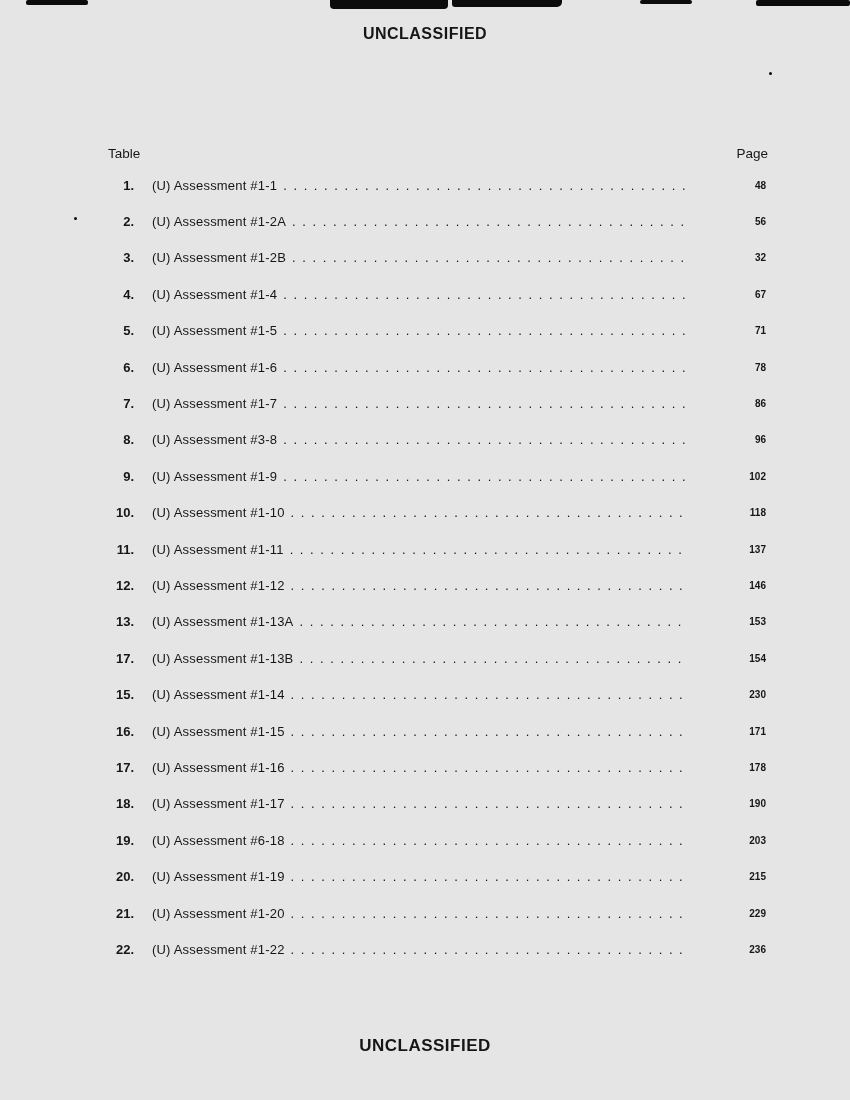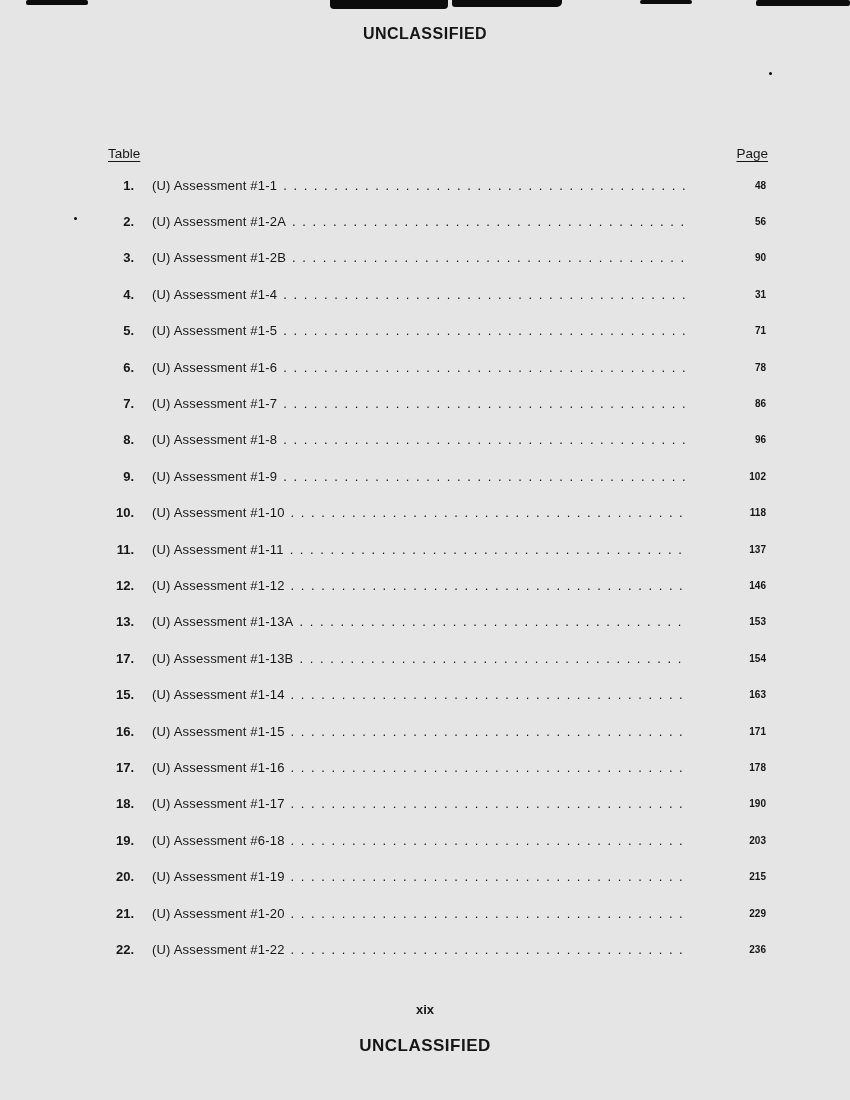--- a/index.html
+++ b/index.html
@@ -52,21 +52,20 @@
   .col-header {
     position: absolute;
     top: 146px;
     left: 108px;
     width: 660px;
     display: flex;
     justify-content: space-between;
     font-size: 13.5px;
   }
   .col-header .col-label {
-    text-decoration: underline;
     text-underline-offset: 3px;
   }
   .toc-list {
     position: absolute;
     top: 167px;
     left: 108px;
     width: 658px;
   }
   .toc-row {
     display: flex;
@@ -156,28 +155,28 @@
     <span class="toc-num">2.</span>
     <span class="toc-label">(U)  Assessment #1-2A</span>
     <span class="toc-dots">. . . . . . . . . . . . . . . . . . . . . . . . . . . . . . . . . . . . . . . . . . . . . . . . . . . . . . . . . . . . . . . . . . . . . . . . . . . . . . . . . . . . . . . . . . . . . . . . . . . . . . . . . . . . . . . . . . . . . . . . . . . . . . . . . . . . . . . . . . . . . . . . . . . . . . . . . . . . . . . . </span>
     <span class="toc-page">56</span>
   </div>
 
   <div class="toc-row">
     <span class="toc-num">3.</span>
     <span class="toc-label">(U)  Assessment #1-2B</span>
     <span class="toc-dots">. . . . . . . . . . . . . . . . . . . . . . . . . . . . . . . . . . . . . . . . . . . . . . . . . . . . . . . . . . . . . . . . . . . . . . . . . . . . . . . . . . . . . . . . . . . . . . . . . . . . . . . . . . . . . . . . . . . . . . . . . . . . . . . . . . . . . . . . . . . . . . . . . . . . . . . . . . . . . . . . </span>
-    <span class="toc-page">90</span>
+    <span class="toc-page">32</span>
   </div>
 
   <div class="toc-row">
     <span class="toc-num">4.</span>
     <span class="toc-label">(U)  Assessment #1-4</span>
     <span class="toc-dots">. . . . . . . . . . . . . . . . . . . . . . . . . . . . . . . . . . . . . . . . . . . . . . . . . . . . . . . . . . . . . . . . . . . . . . . . . . . . . . . . . . . . . . . . . . . . . . . . . . . . . . . . . . . . . . . . . . . . . . . . . . . . . . . . . . . . . . . . . . . . . . . . . . . . . . . . . . . . . . . . </span>
-    <span class="toc-page">31</span>
+    <span class="toc-page">67</span>
   </div>
 
   <div class="toc-row">
     <span class="toc-num">5.</span>
     <span class="toc-label">(U)  Assessment #1-5</span>
     <span class="toc-dots">. . . . . . . . . . . . . . . . . . . . . . . . . . . . . . . . . . . . . . . . . . . . . . . . . . . . . . . . . . . . . . . . . . . . . . . . . . . . . . . . . . . . . . . . . . . . . . . . . . . . . . . . . . . . . . . . . . . . . . . . . . . . . . . . . . . . . . . . . . . . . . . . . . . . . . . . . . . . . . . . </span>
     <span class="toc-page">71</span>
   </div>
 
   <div class="toc-row">
@@ -189,21 +188,21 @@
 
   <div class="toc-row">
     <span class="toc-num">7.</span>
     <span class="toc-label">(U)  Assessment #1-7</span>
     <span class="toc-dots">. . . . . . . . . . . . . . . . . . . . . . . . . . . . . . . . . . . . . . . . . . . . . . . . . . . . . . . . . . . . . . . . . . . . . . . . . . . . . . . . . . . . . . . . . . . . . . . . . . . . . . . . . . . . . . . . . . . . . . . . . . . . . . . . . . . . . . . . . . . . . . . . . . . . . . . . . . . . . . . . </span>
     <span class="toc-page">86</span>
   </div>
 
   <div class="toc-row">
     <span class="toc-num">8.</span>
-    <span class="toc-label">(U)  Assessment #1-8</span>
+    <span class="toc-label">(U)  Assessment #3-8</span>
     <span class="toc-dots">. . . . . . . . . . . . . . . . . . . . . . . . . . . . . . . . . . . . . . . . . . . . . . . . . . . . . . . . . . . . . . . . . . . . . . . . . . . . . . . . . . . . . . . . . . . . . . . . . . . . . . . . . . . . . . . . . . . . . . . . . . . . . . . . . . . . . . . . . . . . . . . . . . . . . . . . . . . . . . . . </span>
     <span class="toc-page">96</span>
   </div>
 
   <div class="toc-row">
     <span class="toc-num">9.</span>
     <span class="toc-label">(U)  Assessment #1-9</span>
     <span class="toc-dots">. . . . . . . . . . . . . . . . . . . . . . . . . . . . . . . . . . . . . . . . . . . . . . . . . . . . . . . . . . . . . . . . . . . . . . . . . . . . . . . . . . . . . . . . . . . . . . . . . . . . . . . . . . . . . . . . . . . . . . . . . . . . . . . . . . . . . . . . . . . . . . . . . . . . . . . . . . . . . . . . </span>
     <span class="toc-page">102</span>
   </div>
@@ -240,21 +239,21 @@
     <span class="toc-num">17.</span>
     <span class="toc-label">(U)  Assessment #1-13B</span>
     <span class="toc-dots">. . . . . . . . . . . . . . . . . . . . . . . . . . . . . . . . . . . . . . . . . . . . . . . . . . . . . . . . . . . . . . . . . . . . . . . . . . . . . . . . . . . . . . . . . . . . . . . . . . . . . . . . . . . . . . . . . . . . . . . . . . . . . . . . . . . . . . . . . . . . . . . . . . . . . . . . . . . . . . . . </span>
     <span class="toc-page">154</span>
   </div>
 
   <div class="toc-row">
     <span class="toc-num">15.</span>
     <span class="toc-label">(U)  Assessment #1-14</span>
     <span class="toc-dots">. . . . . . . . . . . . . . . . . . . . . . . . . . . . . . . . . . . . . . . . . . . . . . . . . . . . . . . . . . . . . . . . . . . . . . . . . . . . . . . . . . . . . . . . . . . . . . . . . . . . . . . . . . . . . . . . . . . . . . . . . . . . . . . . . . . . . . . . . . . . . . . . . . . . . . . . . . . . . . . . </span>
-    <span class="toc-page">163</span>
+    <span class="toc-page">230</span>
   </div>
 
   <div class="toc-row">
     <span class="toc-num">16.</span>
     <span class="toc-label">(U)  Assessment #1-15</span>
     <span class="toc-dots">. . . . . . . . . . . . . . . . . . . . . . . . . . . . . . . . . . . . . . . . . . . . . . . . . . . . . . . . . . . . . . . . . . . . . . . . . . . . . . . . . . . . . . . . . . . . . . . . . . . . . . . . . . . . . . . . . . . . . . . . . . . . . . . . . . . . . . . . . . . . . . . . . . . . . . . . . . . . . . . . </span>
     <span class="toc-page">171</span>
   </div>
 
   <div class="toc-row">
@@ -293,17 +292,16 @@
   </div>
 
   <div class="toc-row">
     <span class="toc-num">22.</span>
     <span class="toc-label">(U)  Assessment #1-22</span>
     <span class="toc-dots">. . . . . . . . . . . . . . . . . . . . . . . . . . . . . . . . . . . . . . . . . . . . . . . . . . . . . . . . . . . . . . . . . . . . . . . . . . . . . . . . . . . . . . . . . . . . . . . . . . . . . . . . . . . . . . . . . . . . . . . . . . . . . . . . . . . . . . . . . . . . . . . . . . . . . . . . . . . . . . . . </span>
     <span class="toc-page">236</span>
   </div>
 </div>
 
-  <div class="folio">xix</div>
 
   <div class="classification-bottom">UNCLASSIFIED</div>
 
 </div>
 
 </body></html>

